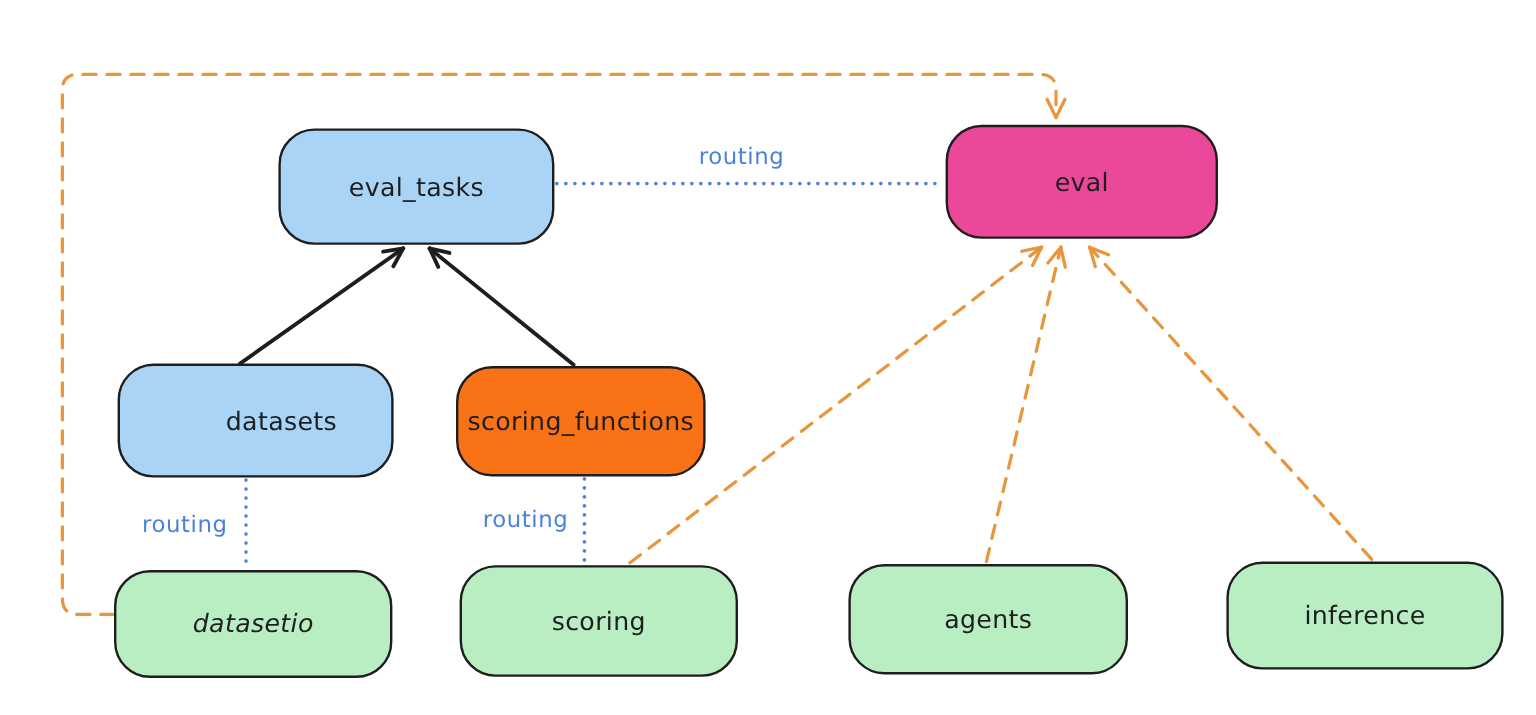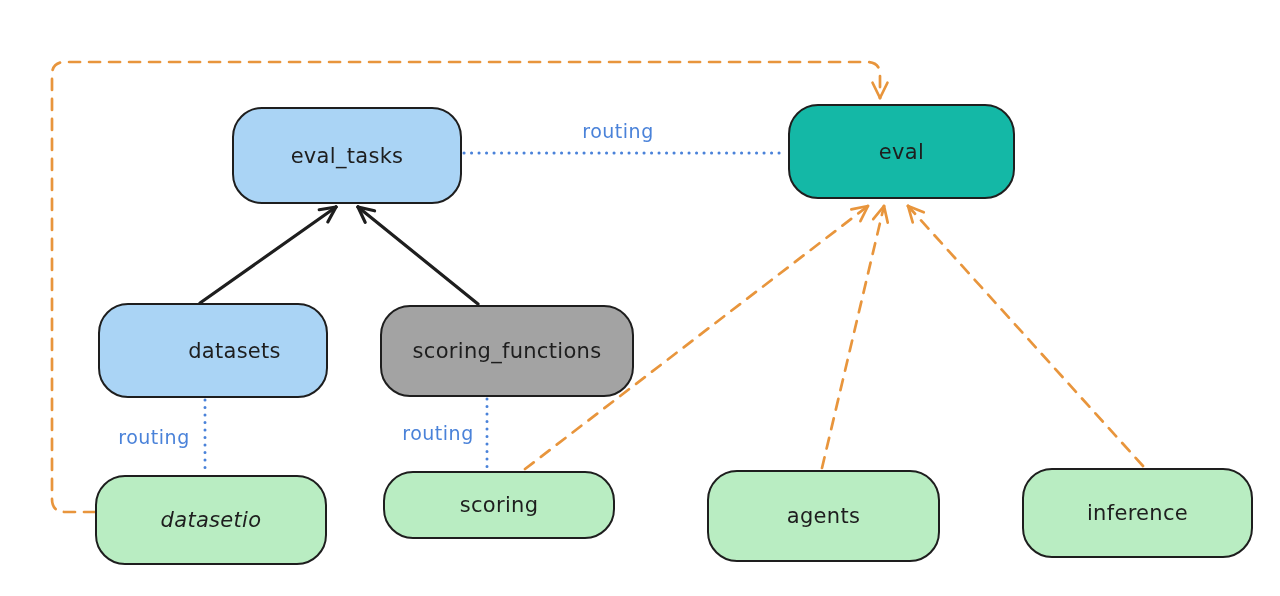--- a/index.html
+++ b/index.html
@@ -57,33 +57,33 @@
       <path d="M 884 206 L 873.2293954502029 219.15272130138442" fill="none" stroke="#e8953c" stroke-width="2.7" stroke-linecap="round" stroke-linejoin="round"></path>
       <path d="M 884 206 L 887.7334395374058 222.5849760090431" fill="none" stroke="#e8953c" stroke-width="2.7" stroke-linecap="round" stroke-linejoin="round"></path>
       <path d="M 1143 466 L 908 206" fill="none" stroke="#e8953c" stroke-width="2.7" stroke-linecap="round" stroke-linejoin="round" stroke-dasharray="11 9"></path>
       <path d="M 908 206 L 912.7168378181229 222.33252708546738" fill="none" stroke="#e8953c" stroke-width="2.7" stroke-linecap="round" stroke-linejoin="round"></path>
       <path d="M 908 206 L 923.7741823068988 212.33838879753537" fill="none" stroke="#e8953c" stroke-width="2.7" stroke-linecap="round" stroke-linejoin="round"></path>
     </svg>
 
   <div class="node" style="left: 232px; top: 107px; width: 230px; height: 97px; background: rgb(170, 212, 245); border-color: rgb(30, 30, 30);">
     <span class="node-label">eval_tasks</span>
   </div>
-  <div class="node" style="left: 788px; top: 104px; width: 227px; height: 95px; background: #14b8a6; border-color: rgb(30, 30, 30);">
+  <div class="node" style="left: 788px; top: 104px; width: 227px; height: 95px; background: #ec4899; border-color: rgb(30, 30, 30);">
     <span class="node-label">eval</span>
   </div>
   <div class="node" style="left: 98px; top: 303px; width: 230px; height: 95px; background: rgb(170, 212, 245); border-color: rgb(30, 30, 30); padding-left: 43px;">
     <span class="node-label">datasets</span>
   </div>
-  <div class="node" style="left: 380px; top: 305px; width: 254px; height: 92px; background: #a3a3a3; border-color: rgb(30, 30, 30);">
+  <div class="node" style="left: 380px; top: 305px; width: 208px; height: 92px; background: #f97316; border-color: rgb(30, 30, 30);">
     <span class="node-label">scoring_functions</span>
   </div>
   <div class="node" style="left: 95px; top: 475px; width: 232px; height: 90px; background: rgb(185, 237, 194); border-color: rgb(30, 30, 30); font-style: italic;">
     <span class="node-label">datasetio</span>
   </div>
-  <div class="node" style="left: 383px; top: 471px; width: 232px; height: 68px; background: rgb(185, 237, 194); border-color: rgb(30, 30, 30);">
+  <div class="node" style="left: 383px; top: 471px; width: 232px; height: 93px; background: rgb(185, 237, 194); border-color: rgb(30, 30, 30);">
     <span class="node-label">scoring</span>
   </div>
   <div class="node" style="left: 707px; top: 470px; width: 233px; height: 92px; background: rgb(185, 237, 194); border-color: rgb(30, 30, 30);">
     <span class="node-label">agents</span>
   </div>
   <div class="node" style="left: 1022px; top: 468px; width: 231px; height: 90px; background: rgb(185, 237, 194); border-color: rgb(30, 30, 30);">
     <span class="node-label">inference</span>
   </div>
 
   <div class="edge-label" style="left: 618px; top: 131px; color: rgb(74, 130, 217);">routing</div>

